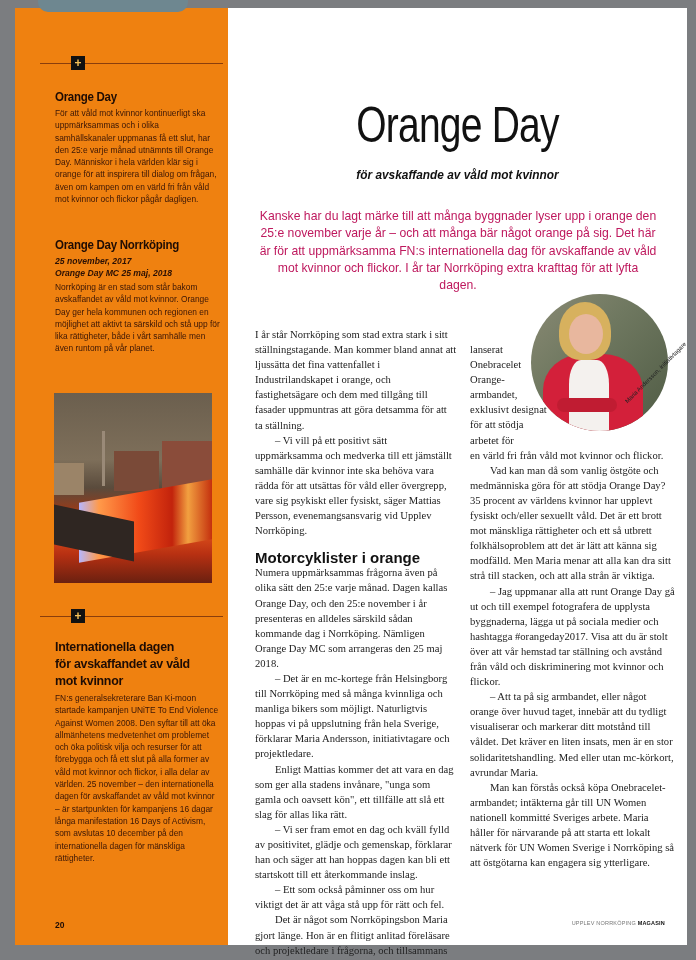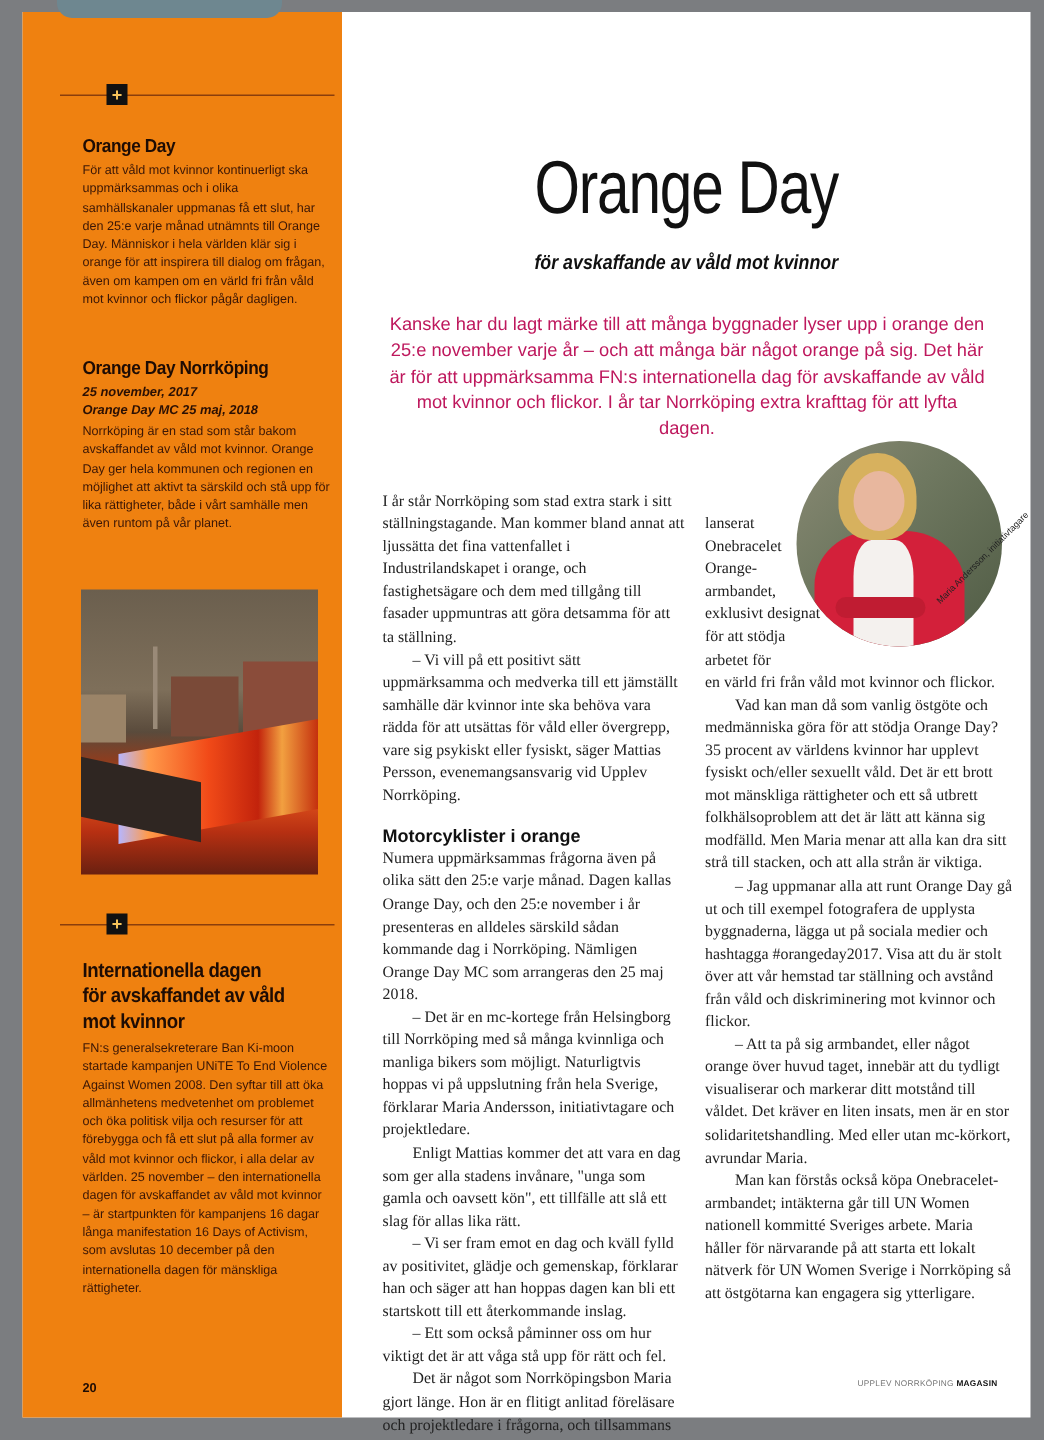--- a/index.html
+++ b/index.html
@@ -75,21 +75,21 @@
   .lead {
     position: absolute; left: 30px; width: 400px; top: 200px; text-align: center;
     font-size: 12.2px; line-height: 17.3px; color: #be185d;
   }
   .col { position: absolute; font-family: "Liberation Serif", serif; font-size: 10.6px; line-height: 15.1px; color: #222; }
   .col p { margin: 0; }
   .col p.ind { text-indent: 20px; }
   .col1 { left: 27px; top: 319px; width: 202px; }
   .col2 { left: 242px; top: 318px; width: 205px; margin-top: 16px; }
   .col h4 {
-    font-family: "Liberation Sans", sans-serif; font-weight: bold; font-size: 12px; margin: 12px 0 0 0; line-height: 15px; color: #111;
+    font-family: "Liberation Sans", sans-serif; font-weight: bold; font-size: 15px; margin: 12px 0 0 0; line-height: 15px; color: #111;
   }
   .narrow { width: 78px; }
   .portrait {
     position: absolute; left: 303px; top: 286px; width: 137px; height: 137px; border-radius: 50%; overflow: hidden;
     background: linear-gradient(135deg, #8a8a74 0%, #6f7860 40%, #4f5b44 100%);
   }
   .portrait .hair { position:absolute; left:28px; top:8px; width:52px; height:58px; border-radius: 50% 50% 40% 40%; background: #d7b15e; }
   .portrait .face { position:absolute; left:38px; top:20px; width:34px; height:40px; border-radius: 50%; background: #e8b79e; }
   .portrait .body { position:absolute; left:12px; top:60px; width:100px; height:90px; border-radius: 40% 40% 0 0; background: #d3203a; }
   .portrait .shirt { position:absolute; left:38px; top:66px; width:40px; height:80px; border-radius: 30% 30% 0 0; background: #f4f1ee; }

